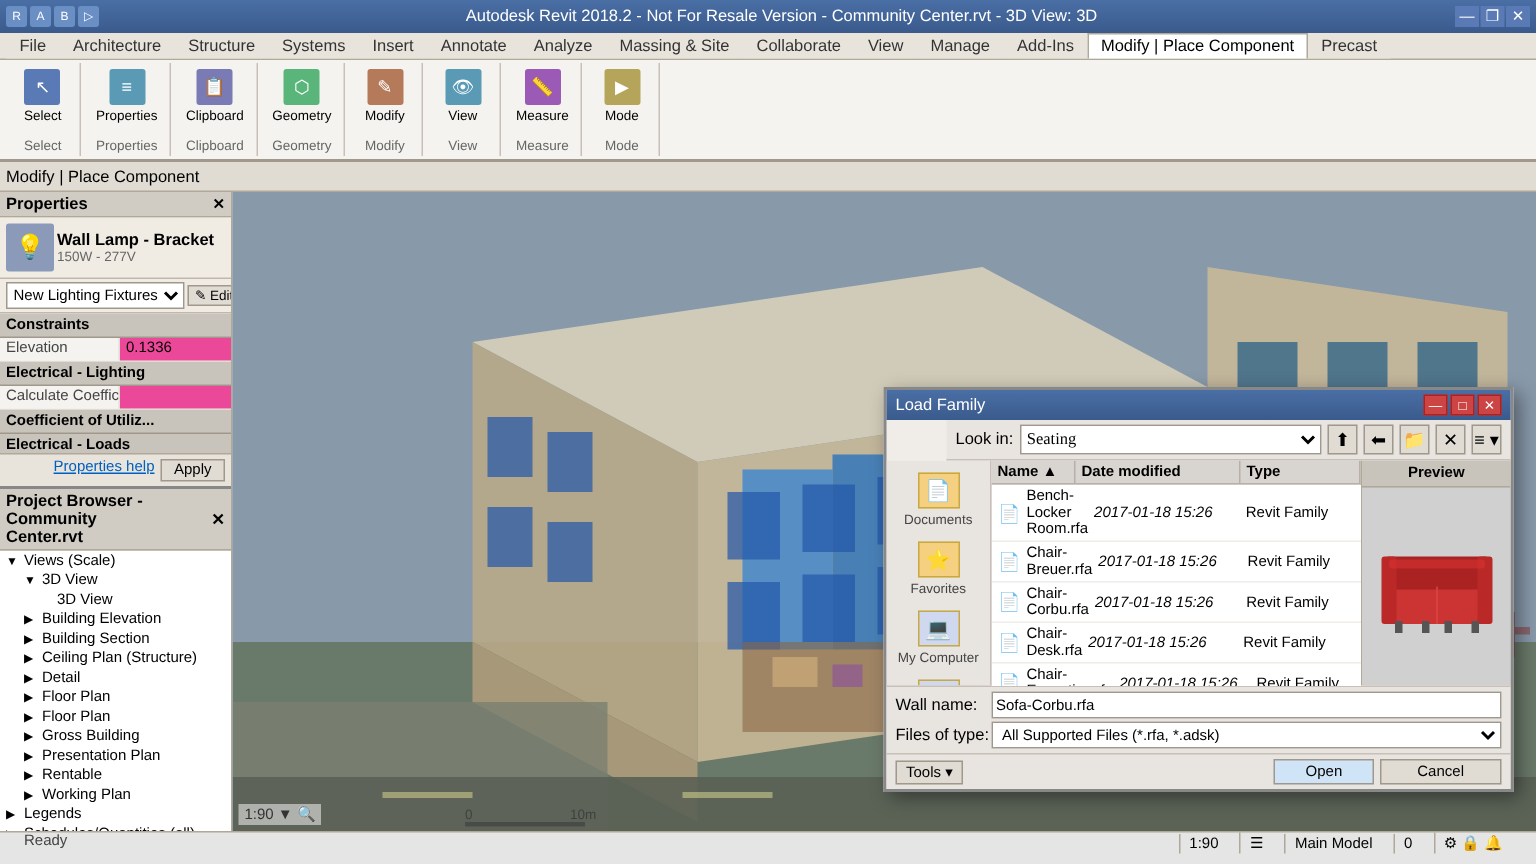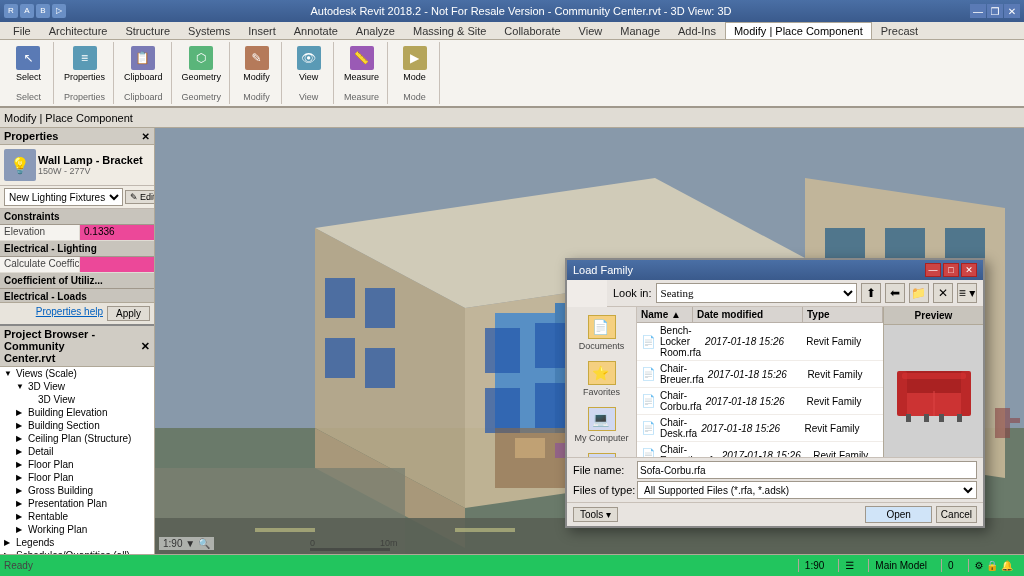--- a/index.html
+++ b/index.html
@@ -260,37 +260,37 @@
       left: 4px;
       font-size: 10px;
       color: #333;
       background: rgba(255,255,255,0.5);
       padding: 1px 4px;
     }
 
     
     #status-bar {
       height: 22px;
-      background: #22c55e;
-      display: flex;
-      align-items: center;
-      padding: 0 4px;
+      background: #e5e5e5;
+      display: flex;
+      align-items: flex-start;
+      padding: 0 16px;
       font-size: 11px;
       border-top: 1px solid #b0a898;
       gap: 8px;
     }
     #status-left { flex: 1; font-size: 10px; color: #444; }
     #status-right { display: flex; align-items: center; gap: 8px; font-size: 10px; }
     .status-segment { padding: 1px 6px; border-left: 1px solid #b0a898; }
 
     
     #load-family-dialog {
       position: absolute;
       top: 130px;
-      left: 410px;
+      left: 434px;
       width: 420px;
       height: 270px;
       background: #f0ece8;
       border: 2px solid #888;
       box-shadow: 4px 4px 12px rgba(0,0,0,0.4);
       display: flex;
       flex-direction: column;
       z-index: 100;
     }
     .dialog-titlebar {
@@ -871,35 +871,35 @@
               <rect x="63" y="58" width="5" height="8" fill="#555"></rect>
 
               <rect x="8" y="17" width="64" height="6" fill="#dd3333" rx="2" opacity="0.5"></rect>
             </svg>
           </div>
         </div>
       </div>
 
       <div class="dialog-footer">
         <div class="footer-row">
-          <label>File name:</label>
+          <label>Wall name:</label>
           <input type="text" value="Sofa-Corbu.rfa" style="">
         </div>
         <div class="footer-row">
           <label>Files of type:</label>
           <select>
             <option>All Supported Files (*.rfa, *.adsk)</option>
           </select>
         </div>
       </div>
       <div style="display:flex; justify-content: space-between; align-items:center; padding: 3px 6px; background:#e8e4e0; border-top: 1px solid #c8c0b8;">
         <button class="tools-btn">Tools ▾</button>
         <div style="display:flex; gap: 4px;">
           <button class="tools-btn primary" style="background:#d0e4f8; padding: 2px 20px;">Open</button>
-          <button class="tools-btn" style="padding: 2px 4px;">Cancel</button>
+          <button class="tools-btn" style="padding: 2px 24px;">Cancel</button>
         </div>
       </div>
     </div>
 
   </div>
 
 </div>
 
 <div id="status-bar">
   <div id="status-left">Ready</div>

